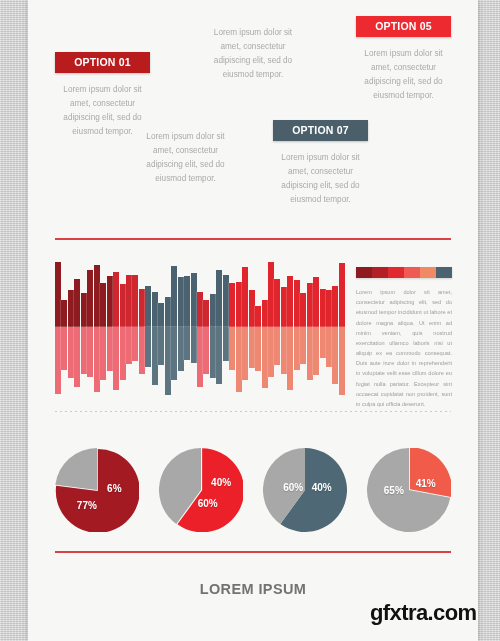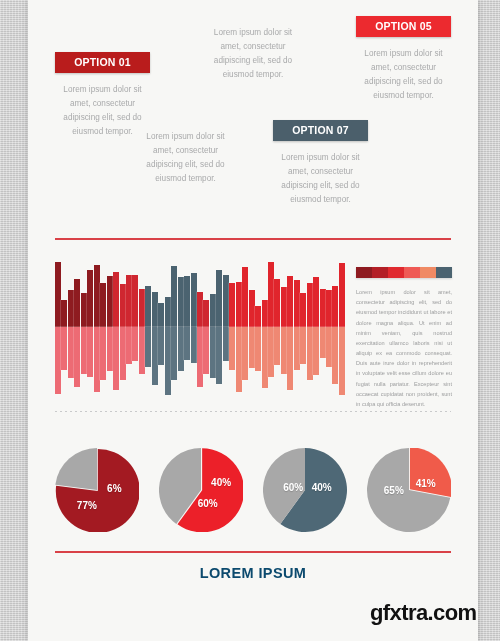--- a/index.html
+++ b/index.html
@@ -64,21 +64,21 @@
   
   #pies{position:absolute;left:27px;top:440px;width:396px;height:100px;
         display:flex;justify-content:space-between;align-items:center;}
   .pie{position:relative;width:84px;height:84px;}
   .pie svg{display:block;}
   .pie .lbl{position:absolute;color:#fff;font-weight:bold;font-size:10px;
             text-shadow:0 1px 1px rgba(0,0,0,.18);}
 
   
   #footer{position:absolute;left:27px;top:565px;width:396px;text-align:center;}
-  #footer h2{margin:0;font-size:14.5px;font-weight:bold;color:#0c4a6e;letter-spacing:.4px;}
+  #footer h2{margin:16px;font-size:14.5px;font-weight:bold;color:#737373;letter-spacing:.4px;}
   #footer p{margin:9px 0 0;font-size:8.6px;line-height:1.62;color:#b3b4b5;}
 
   
   #watermark{
     position:absolute;left:370px;top:600px;
     font-size:22px;font-weight:bold;color:#111;letter-spacing:-.6px;
     font-family:"Liberation Sans", sans-serif;
   }
 </style>
 </head>

